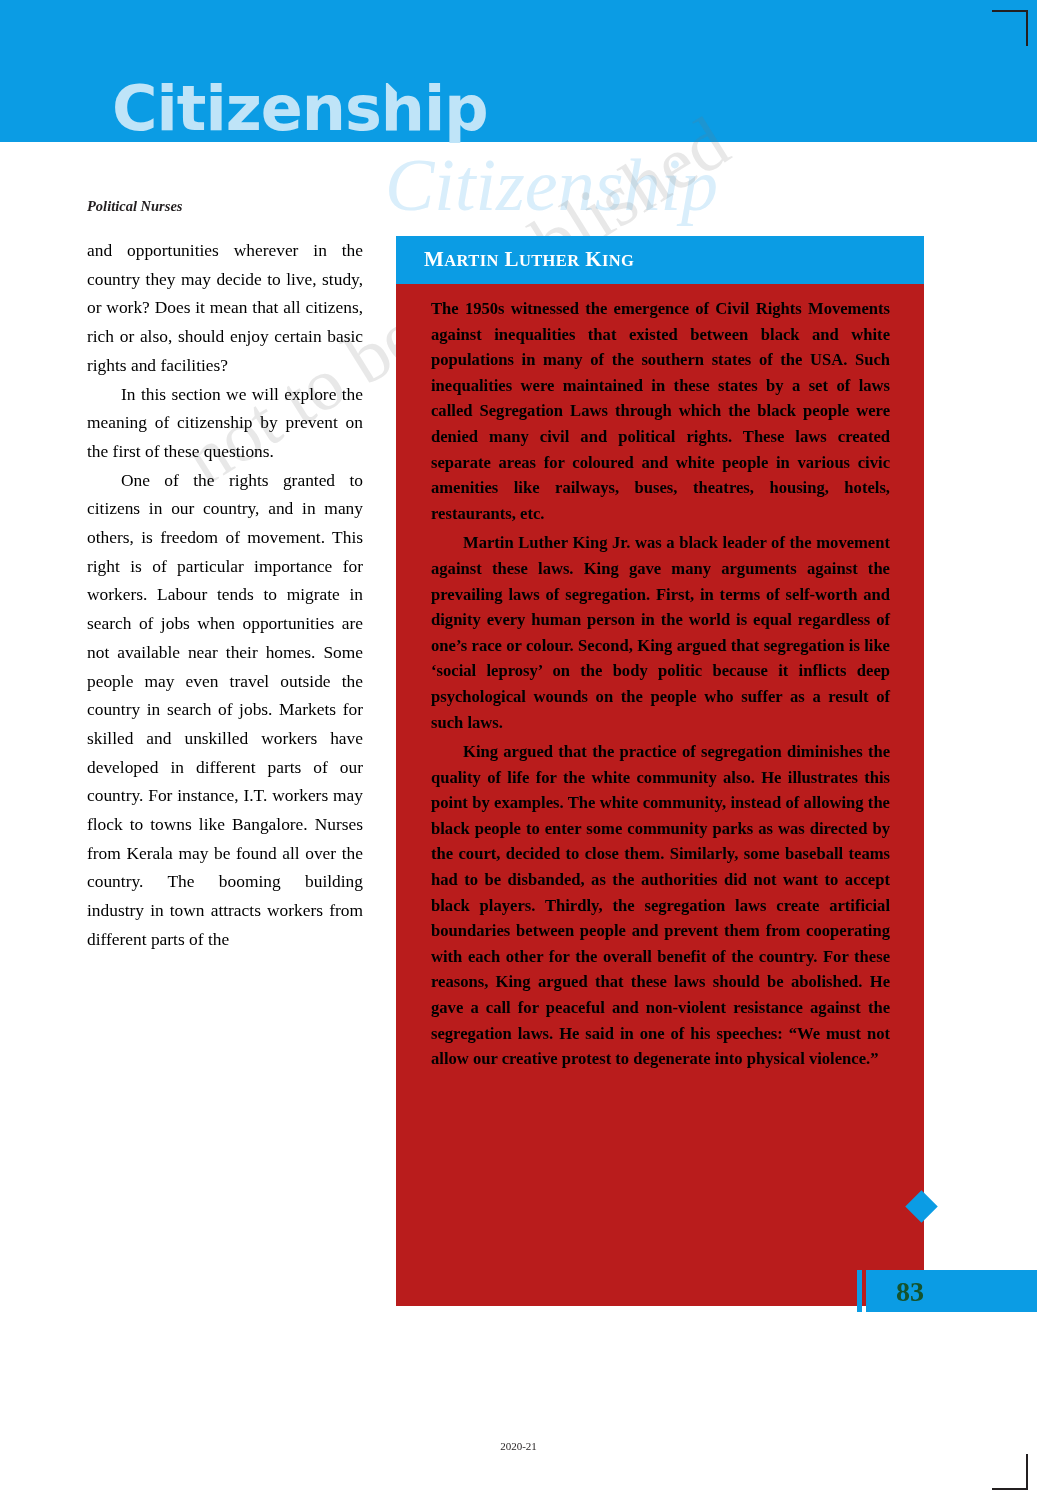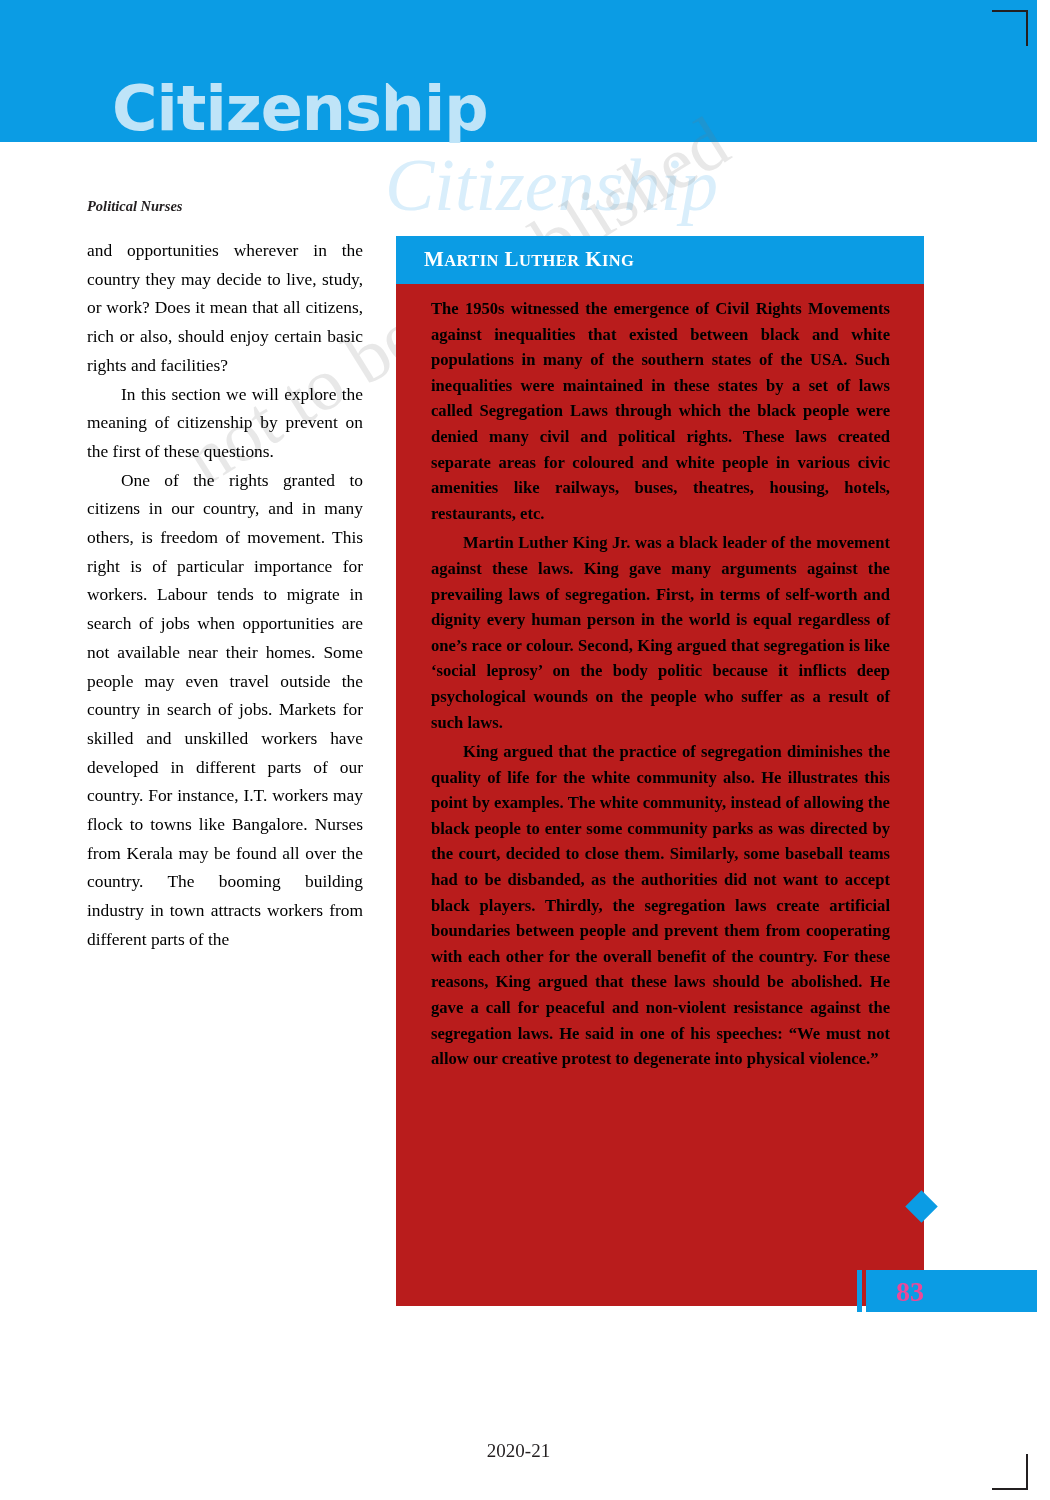--- a/index.html
+++ b/index.html
@@ -180,32 +180,32 @@
     height: 42px;
     background: #0b9ce4;
   }
   .page-num {
     position: absolute;
     top: 1276px;
     left: 896px;
     font-family: "Liberation Serif", serif;
     font-weight: bold;
     font-size: 28px;
-    color: #ec4899;
+    color: #14532d;
   }
 
   
   .footer {
     position: absolute;
     top: 1440px;
     left: 0;
     width: 1037px;
     text-align: center;
     font-family: "Liberation Serif", serif;
-    font-size: 19px;
+    font-size: 11px;
     color: #231f20;
   }
 </style>
 </head>
 <body>
 
 <div class="top-band"></div>
 
 <div class="masthead">Citizenship</div>
 <div class="masthead-ghost">Citizenship</div>

